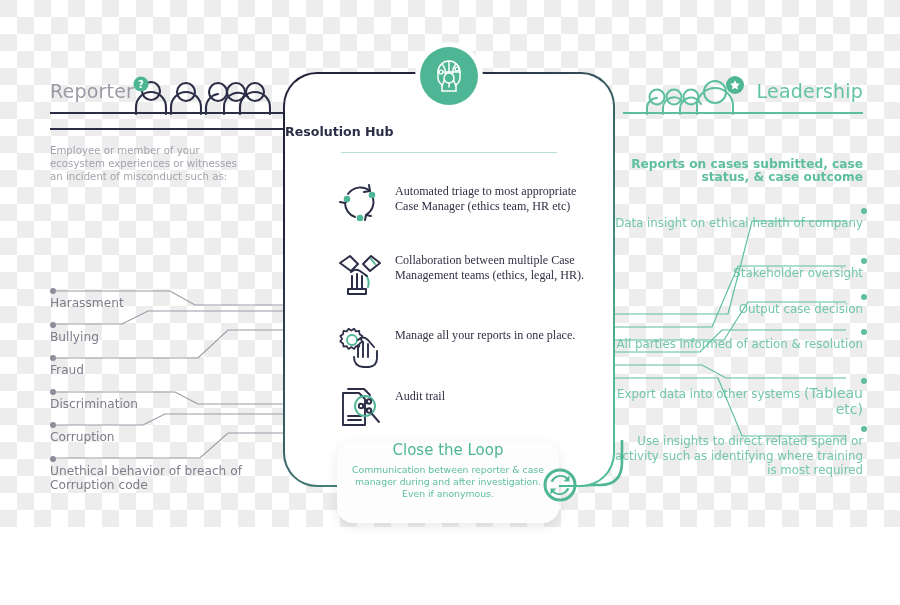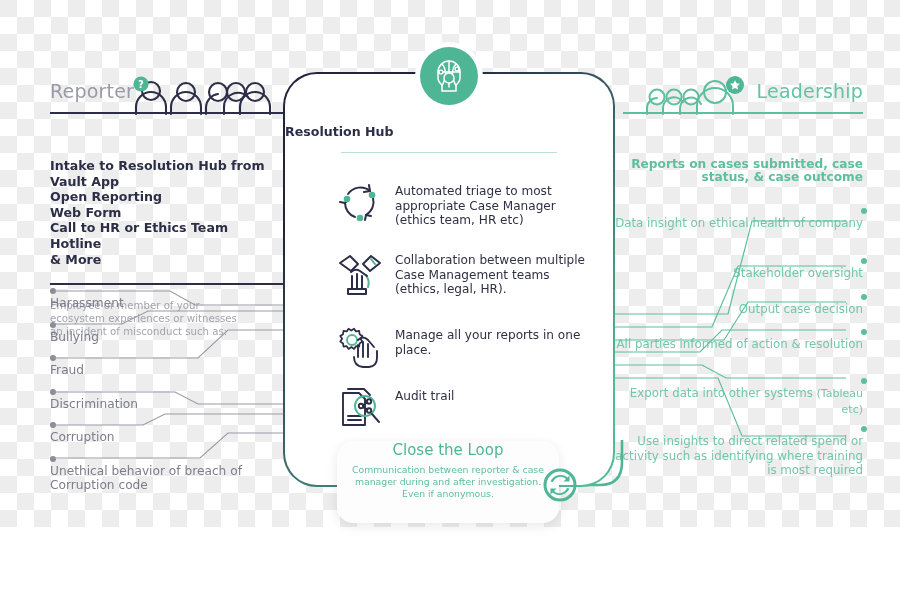--- a/index.html
+++ b/index.html
@@ -129,21 +129,21 @@
     width: 6px; height: 6px;
     border-radius: 50%;
     background: #5dbf9e;
   }
   .rt-label {
     font-size: 11.8px;
     line-height: 14.6px;
     color: #72c7a8;
     padding-top: 8px;
   }
-  .rt-label .small { font-size: 11px; }
+  .rt-label .small { font-size: 14px; }
 
   
   .card {
     position: absolute;
     left: 283px;
     top: 72px;
     width: 332px;
     height: 415px;
     border-radius: 34px;
     background: #ffffff;
@@ -194,20 +194,21 @@
     top: 78px;
     height: 1.4px;
     background: #b9e2d3;
   }
   .feat {
     position: absolute;
     left: 48px;
     display: flex;
     align-items: flex-start;
     width: 256px;
+    font-family: Liberation Serif, serif;
   }
   .feat .ficon {
     width: 54px;
     flex: 0 0 54px;
     display: flex; align-items: center; justify-content: center;
   }
   .feat .ftext {
     font-size: 12.1px;
     line-height: 14.6px;
     color: #2f3044;
@@ -304,29 +305,20 @@
           </g>
           <g>
             <circle cx="13" cy="6" r="7.6" fill="#4fb695"></circle>
             <text x="13" y="10" text-anchor="middle" font-size="10" font-weight="700" fill="#ffffff" font-family="DejaVu Sans, sans-serif">?</text>
           </g>
         </svg>
       </div>
       <div class="head-rule"></div>
     </div>
 
-    <div class="left-list">
-      <div>Intake to Resolution Hub from</div>
-      <div>Vault App</div>
-      <div>Open Reporting</div>
-      <div>Web Form</div>
-      <div>Call to HR or Ethics Team</div>
-      <div>Hotline</div>
-      <div>&amp; More</div>
-    </div>
 
     <div class="left-rule"></div>
     <div class="left-note">Employee or member of your ecosystem experiences or witnesses an incident of misconduct such as:</div>
   </div>
 
   <div class="tax-wrap">
     <div class="tax-row">
       <span class="tax-dot"></span>
       <span class="tax-label">Harassment</span>
     </div>

